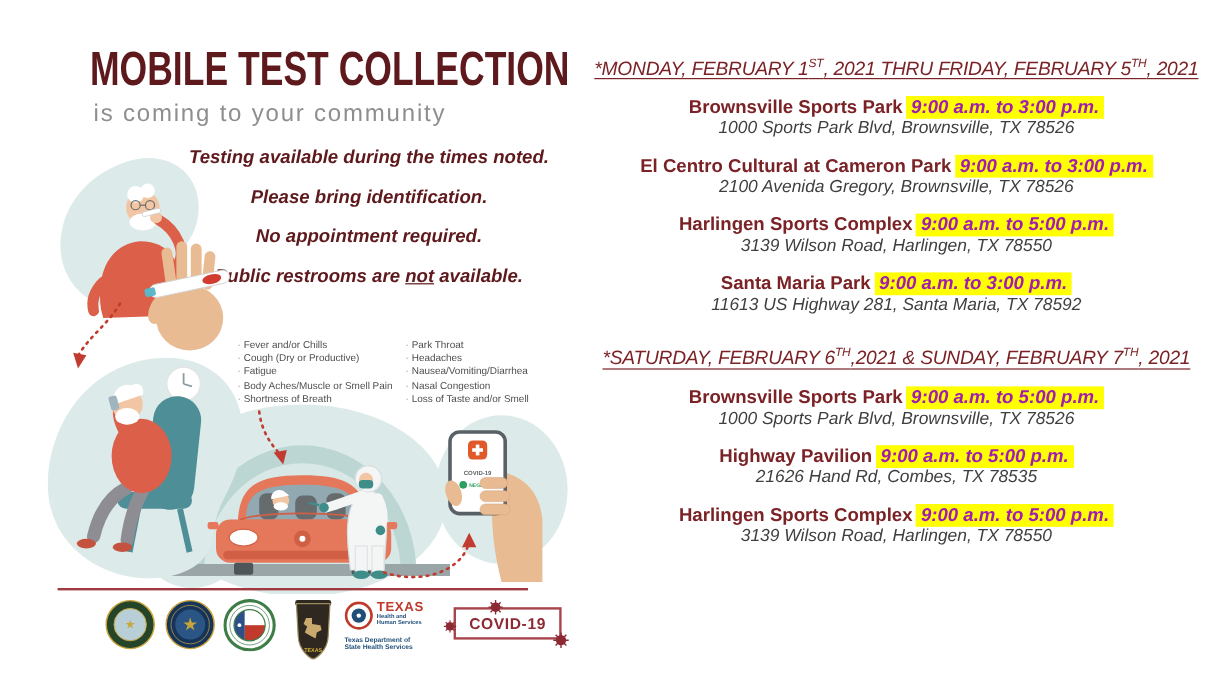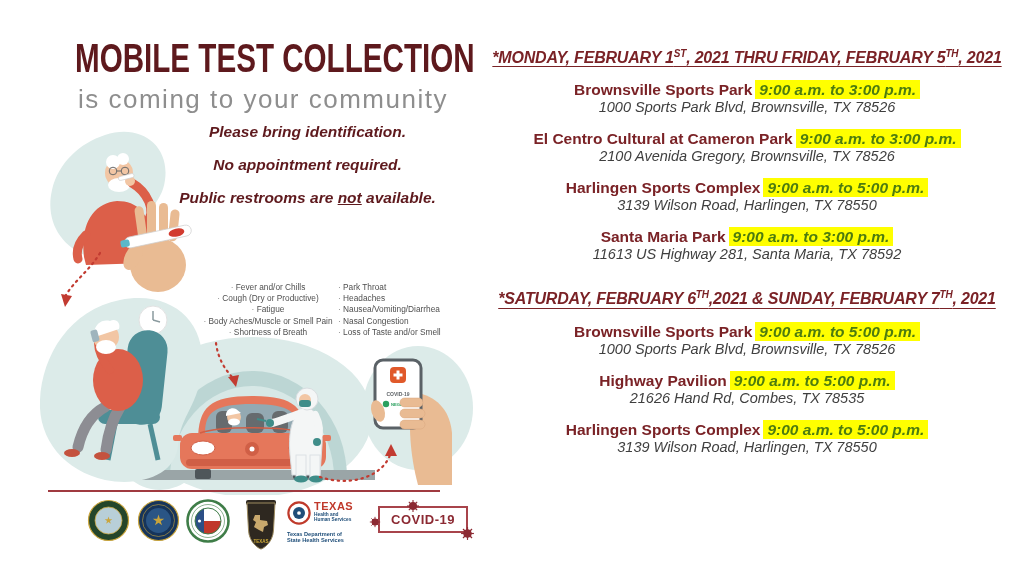--- a/index.html
+++ b/index.html
@@ -3,48 +3,48 @@
 <meta charset="utf-8">
 <style>
   html,body{margin:0;padding:0;background:#fff;}
   .stage{position:relative;width:1024px;height:576px;background:#fff;overflow:hidden;
          font-family:"Liberation Sans",sans-serif;padding-left:32px;}
 
   
   .title{position:absolute;left:75px;top:36px;font-size:40px;font-weight:bold;
          color:#5e191d;letter-spacing:0px;transform:scaleX(0.74);transform-origin:left top;
          white-space:nowrap;}
-  .subtitle{position:absolute;left:78px;top:84px;font-size:26px;color:#8e8e8e;
+  .subtitle{position:absolute;left:78px;top:84px;font-size:20px;color:#8e8e8e;
             letter-spacing:1.5px;white-space:nowrap;}
   .notes{position:absolute;left:140px;top:124px;width:335px;text-align:center;
          color:#5e191d;font-weight:bold;font-style:italic;font-size:15.5px;}
   .notes .note-line{line-height:16px;margin-bottom:17px;}
   .notes .u{text-decoration:underline;}
 
   .screening{position:absolute;left:198px;top:282px;width:266px;}
   .scr-header{font-size:10.5px;font-weight:bold;color:#d8402f;margin:0 0 3px 12px;}
   .scr-cols{display:flex;}
   .scr-col{list-style:none;margin:0;padding:0;font-size:8.3px;color:#4f4f4f;line-height:11.2px;}
-  .scr-col.c1{width:140px;text-align:center;}
+  .scr-col.c1{width:140px;}
   .scr-col.c2{width:126px;}
   .scr-col li::before{content:"· ";color:#8a8a8a;}
 
   .divider{position:absolute;left:48px;top:490px;width:392px;height:2px;background:#a03a40;}
 
   
   .right-col{position:absolute;left:478px;top:48px;width:538px;text-align:center;color:#7a2226;}
-  .sched-heading{font-size:16px;font-weight:bold;font-style:italic;white-space:nowrap;
+  .sched-heading{font-size:16px;font-weight:normal;font-style:italic;white-space:nowrap;
                  text-decoration:underline;text-underline-offset:3px;margin-bottom:13px;
                  letter-spacing:-0.2px;}
   .sched-heading sup{font-size:10px;}
   .entry{margin-bottom:13px;}
   .entry-line1{font-size:15.5px;line-height:19px;font-weight:bold;}
   .venue{color:#7a2226;}
   .venue.it{text-align:right;}
-  .time-hl{background:#ffff00;color:#4d7c0f;font-style:italic;padding:1px 4px;margin-left:3px;}
+  .time-hl{background:#ffff00;color:#a21caf;font-style:italic;padding:1px 4px;margin-left:3px;}
   .entry-address{font-size:14.5px;line-height:17px;font-style:italic;color:#3f3f3f;font-weight:normal;}
   .block2{margin-top:26px;}
 
   
   .logo{position:absolute;}
   .logo-hhs{position:absolute;left:287px;top:501px;width:72px;}
   .hhs-top{display:flex;align-items:flex-start;}
   .hhs-names{margin-left:3px;}
   .hhs-texas{color:#c0392b;font-weight:bold;font-size:11px;line-height:10px;letter-spacing:0.5px;}
   .hhs-sub{color:#1f4e79;font-size:4.8px;font-weight:bold;line-height:5.4px;width:42px;margin-top:1px;}
@@ -59,20 +59,21 @@
 </style>
 </head>
 <body>
 
 <div class="stage">
 
   <div class="title">MOBILE TEST COLLECTION</div>
   <div class="subtitle">is coming to your community</div>
 
   <div class="notes">
+    <div class="note-line">Testing available during the times noted.</div>
     <div class="note-line">Please bring identification.</div>
     <div class="note-line">No appointment required.</div>
     <div class="note-line"><span>Public restrooms are </span><span class="u">not</span><span> available.</span></div>
   </div>
 
   <div class="screening">
     <div class="scr-cols">
       <ul class="scr-col c1">
         <li>Fever and/or Chills</li>
         <li>Cough (Dry or Productive)</li>

